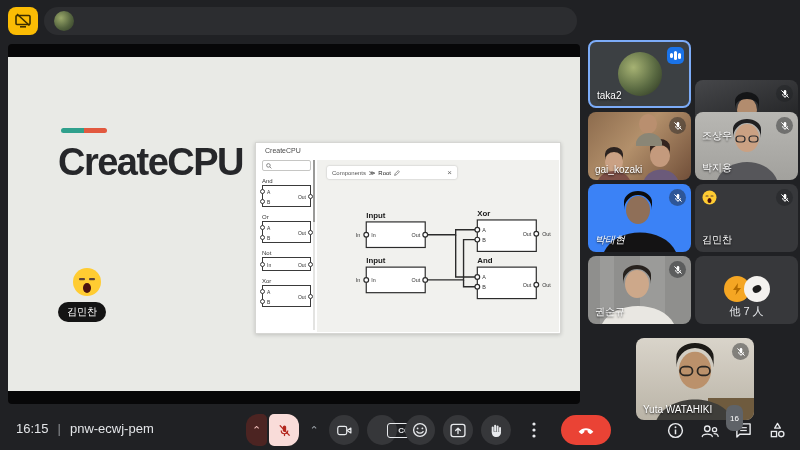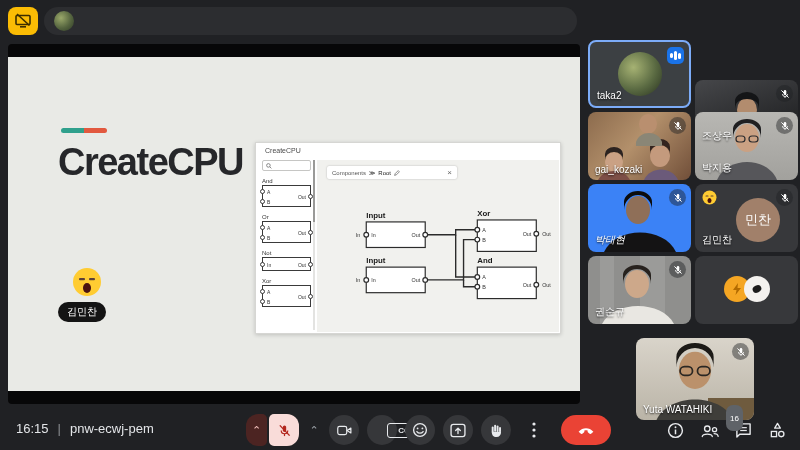--- a/index.html
+++ b/index.html
@@ -324,21 +324,20 @@
   <span class="tile-name">박태현</span>
 </div>
 
 <div class="tile t6">
   <svg class="tile-emoji" viewBox="0 0 30 30">
     <circle cx="15" cy="15" r="14" fill="#ffcc32"></circle>
     <rect x="7" y="11" width="6" height="2.2" rx="1" fill="#5b4037"></rect>
     <rect x="17" y="11" width="6" height="2.2" rx="1" fill="#5b4037"></rect>
     <ellipse cx="15" cy="21" rx="4" ry="5" fill="#4a1210"></ellipse>
   </svg>
-  <span class="name-avatar">민찬</span>
   <div class="mic-off">
       <svg width="10" height="10" viewBox="0 0 14 14">
         <rect x="5.2" y="1.5" width="3.6" height="7" rx="1.8" fill="#fff"></rect>
         <path d="M3.5 7a3.5 3.5 0 0 0 7 0" fill="none" stroke="#fff" stroke-width="1.2"></path>
         <line x1="7" y1="10.5" x2="7" y2="12.5" stroke="#fff" stroke-width="1.2"></line>
         <line x1="2" y1="2" x2="12" y2="12" stroke="#fff" stroke-width="1.4"></line>
       </svg>
     </div>
   <span class="tile-name">김민찬</span>
 </div>
@@ -366,20 +365,21 @@
         <svg width="14" height="14" viewBox="0 0 14 14">
           <path d="M8 1 L3 8 H6.5 L5.5 13 L11 6 H7.5 Z" fill="#b36b00"></path>
         </svg>
       </span>
     <span class="g-av wh">
         <svg width="14" height="14" viewBox="0 0 14 14">
           <ellipse cx="7" cy="7" rx="4.5" ry="3.5" fill="#1c1c1c" transform="rotate(-25 7 7)"></ellipse>
         </svg>
       </span>
   </div>
+  <div class="group-label">他 7 人</div>
 </div>
 
 <div class="tile t9">
   <span class="desk"></span>
   <svg class="person" viewBox="0 0 118 66" preserveAspectRatio="xMidYMax slice">
     <path d="M28 66 C38 44 80 44 90 66 Z" fill="#3f3e3a"></path>
     <ellipse cx="59" cy="26" rx="13" ry="15" fill="#bb916b"></ellipse>
     <path d="M44 24 a15 16 0 0 1 30 0 l0 -9 a15 11 0 0 0 -30 0 Z" fill="#1c1a17"></path>
     <rect x="47" y="23" width="10" height="7" rx="3.5" fill="none" stroke="#2a2723" stroke-width="1.4"></rect>
     <rect x="61" y="23" width="10" height="7" rx="3.5" fill="none" stroke="#2a2723" stroke-width="1.4"></rect>

